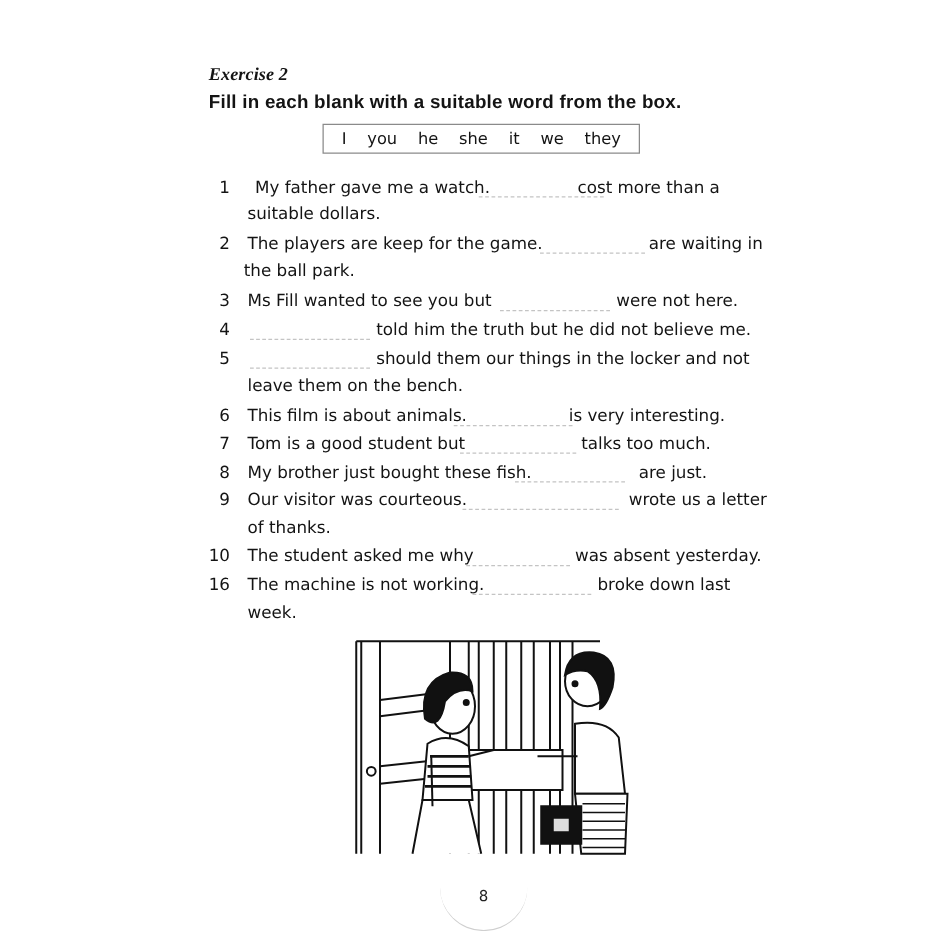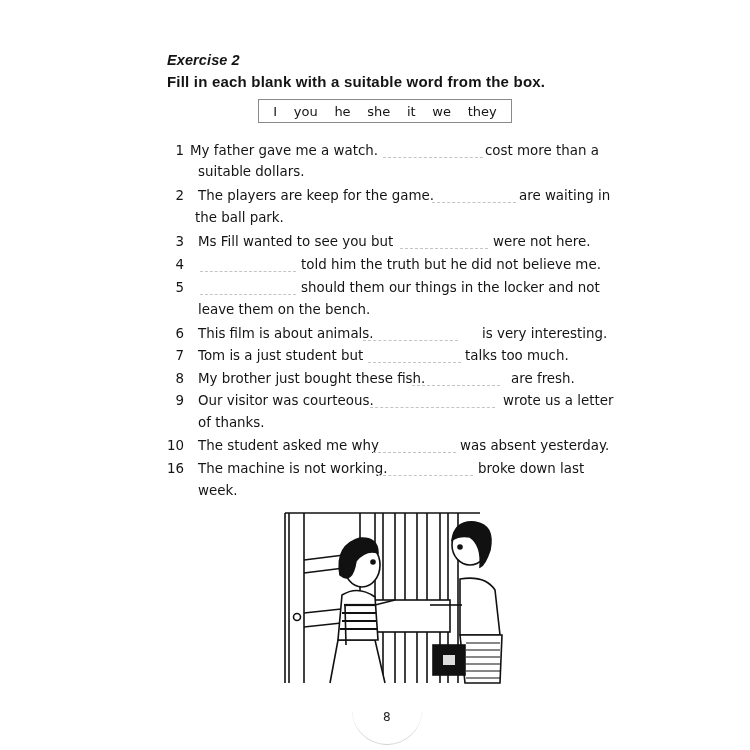--- a/index.html
+++ b/index.html
@@ -2,21 +2,21 @@
 <html><head>
 <meta charset="utf-8">
 <style>
   html, body { margin: 0; padding: 0; }
   body {
     width: 750px; height: 750px; background: #ffffff; position: relative; overflow: hidden;
     font-family: "DejaVu Sans", sans-serif; color: #141414;
   }
   .ex-title {
     position: absolute; left: 167px; top: 52px;
-    font-family: Liberation Sans, sans-serif; font-weight: bold; font-style: italic;
+    font-family: Liberation Serif, serif; font-weight: bold; font-style: italic;
     font-size: 14.5px; letter-spacing: 0.1px;
   }
   .instruction {
     position: absolute; left: 167px; top: 73px;
     font-family: "Liberation Sans", sans-serif; font-weight: bold;
     font-size: 15px; letter-spacing: 0.2px;
   }
   .word-box {
     position: absolute; left: 258px; top: 99px; width: 254px; height: 24px;
     border: 1px solid #8a8a8a; box-sizing: border-box;
@@ -52,23 +52,23 @@
   <span>you</span>
   <span>he</span>
   <span>she</span>
   <span>it</span>
   <span>we</span>
   <span>they</span>
 </div>
 
 <div class="q" style="top:139px">
   <span class="qnum" style="left:162px">1</span>
-  <span class="qtext" style="left:190px">My father gave me a watch.</span>
+  <span class="qtext" style="left:204px">My father gave me a watch.</span>
   <span class="blank" style="left:383px;width:100px;top:18px"></span>
-  <span class="qtext" style="left:485px">cost more than a</span>
+  <span class="qtext" style="left:462px">cost more than a</span>
 </div>
 <div class="q" style="top:160px">
   <span class="qtext" style="left:198px">suitable dollars.</span>
 </div>
 
 <div class="q" style="top:184px">
   <span class="qnum" style="left:162px">2</span>
   <span class="qtext" style="left:198px">The players are keep for the game.</span>
   <span class="blank" style="left:432px;width:84px;top:18px"></span>
   <span class="qtext" style="left:519px">are waiting in</span>
@@ -96,35 +96,35 @@
   <span class="qtext" style="left:301px">should them our things in the locker and not</span>
 </div>
 <div class="q" style="top:298px">
   <span class="qtext" style="left:198px">leave them on the bench.</span>
 </div>
 
 <div class="q" style="top:322px">
   <span class="qnum" style="left:162px">6</span>
   <span class="qtext" style="left:198px">This film is about animals.</span>
   <span class="blank" style="left:363px;width:95px;top:18px"></span>
-  <span class="qtext" style="left:482px">is very interesting.</span>
+  <span class="qtext" style="left:455px">is very interesting.</span>
 </div>
 
 <div class="q" style="top:344px">
   <span class="qnum" style="left:162px">7</span>
-  <span class="qtext" style="left:198px">Tom is a just student but</span>
+  <span class="qtext" style="left:198px">Tom is a good student but</span>
   <span class="blank" style="left:368px;width:93px;top:18px"></span>
   <span class="qtext" style="left:465px">talks too much.</span>
 </div>
 
 <div class="q" style="top:367px">
   <span class="qnum" style="left:162px">8</span>
   <span class="qtext" style="left:198px">My brother just bought these fish.</span>
   <span class="blank" style="left:412px;width:88px;top:18px"></span>
-  <span class="qtext" style="left:511px">are fresh.</span>
+  <span class="qtext" style="left:511px">are just.</span>
 </div>
 
 <div class="q" style="top:389px">
   <span class="qnum" style="left:162px">9</span>
   <span class="qtext" style="left:198px">Our visitor was courteous.</span>
   <span class="blank" style="left:370px;width:125px;top:18px"></span>
   <span class="qtext" style="left:503px">wrote us a letter</span>
 </div>
 <div class="q" style="top:411px">
   <span class="qtext" style="left:198px">of thanks.</span>

